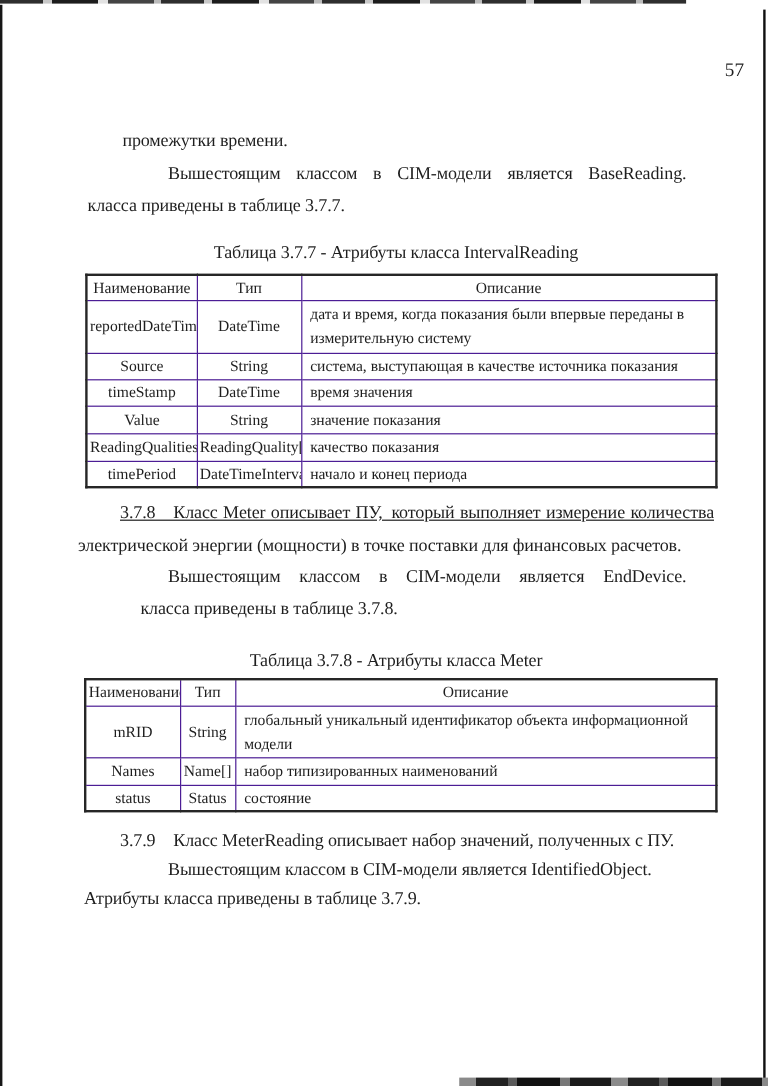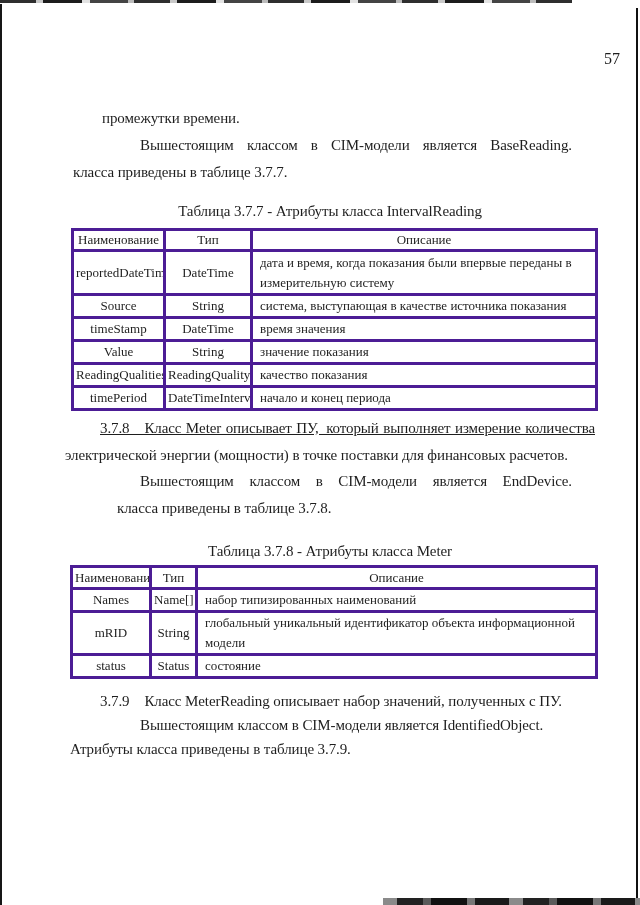--- a/index.html
+++ b/index.html
@@ -31,21 +31,21 @@
   }
   .just { white-space:normal; text-align:justify; text-align-last:justify; }
   .cap  { white-space:normal; text-align:center; }
   .pgnum { position:absolute; font-size:16px; text-align:right; }
   
   .attr-table {
     position:absolute; border-collapse:collapse; table-layout:fixed;
     font-family:"Liberation Serif","DejaVu Serif",serif;
     font-size:13px; color:#1e1e1e; border:2px solid #262626;
   }
-  .attr-table td { border:3px solid #4c1d95; overflow:hidden; padding:0 2px; vertical-align:middle; }
+  .attr-table td { border:1px solid #4c1d95; overflow:hidden; padding:0 2px; vertical-align:middle; }
   .attr-table td.c { text-align:center; }
   .attr-table td.d { text-align:left; padding:0 7px; line-height:20px; }
 </style>
 </head>
 <body>
 
 <div class="page">
 
   <div class="edge-top"></div>
   <div class="edge-left"></div>
@@ -117,29 +117,29 @@
         <col style="width:79px">
         <col style="width:46px">
         <col>
       </colgroup>
     <tbody>
         <tr style="height:22px;">
       <td class="c">Наименование</td>
       <td class="c">Тип</td>
       <td class="c">Описание</td>
     </tr>
+    <tr style="height:43px;">
+      <td class="c">mRID</td>
+      <td class="c">String</td>
+      <td class="d">глобальный уникальный идентификатор объекта информационной модели</td>
+    </tr>
     <tr style="height:23px;">
       <td class="c">Names</td>
       <td class="c">Name[]</td>
       <td class="d">набор типизированных наименований</td>
-    </tr>
-    <tr style="height:43px;">
-      <td class="c">mRID</td>
-      <td class="c">String</td>
-      <td class="d">глобальный уникальный идентификатор объекта информационной модели</td>
     </tr>
     <tr style="height:19px;">
       <td class="c">status</td>
       <td class="c">Status</td>
       <td class="d">состояние</td>
     </tr>
   </tbody>
     </table>
 
   <div class="line" style="top:691px;left:65px;width:530px;text-indent:35px;">3.7.9 Класс MeterReading описывает набор значений, полученных с ПУ.</div>

